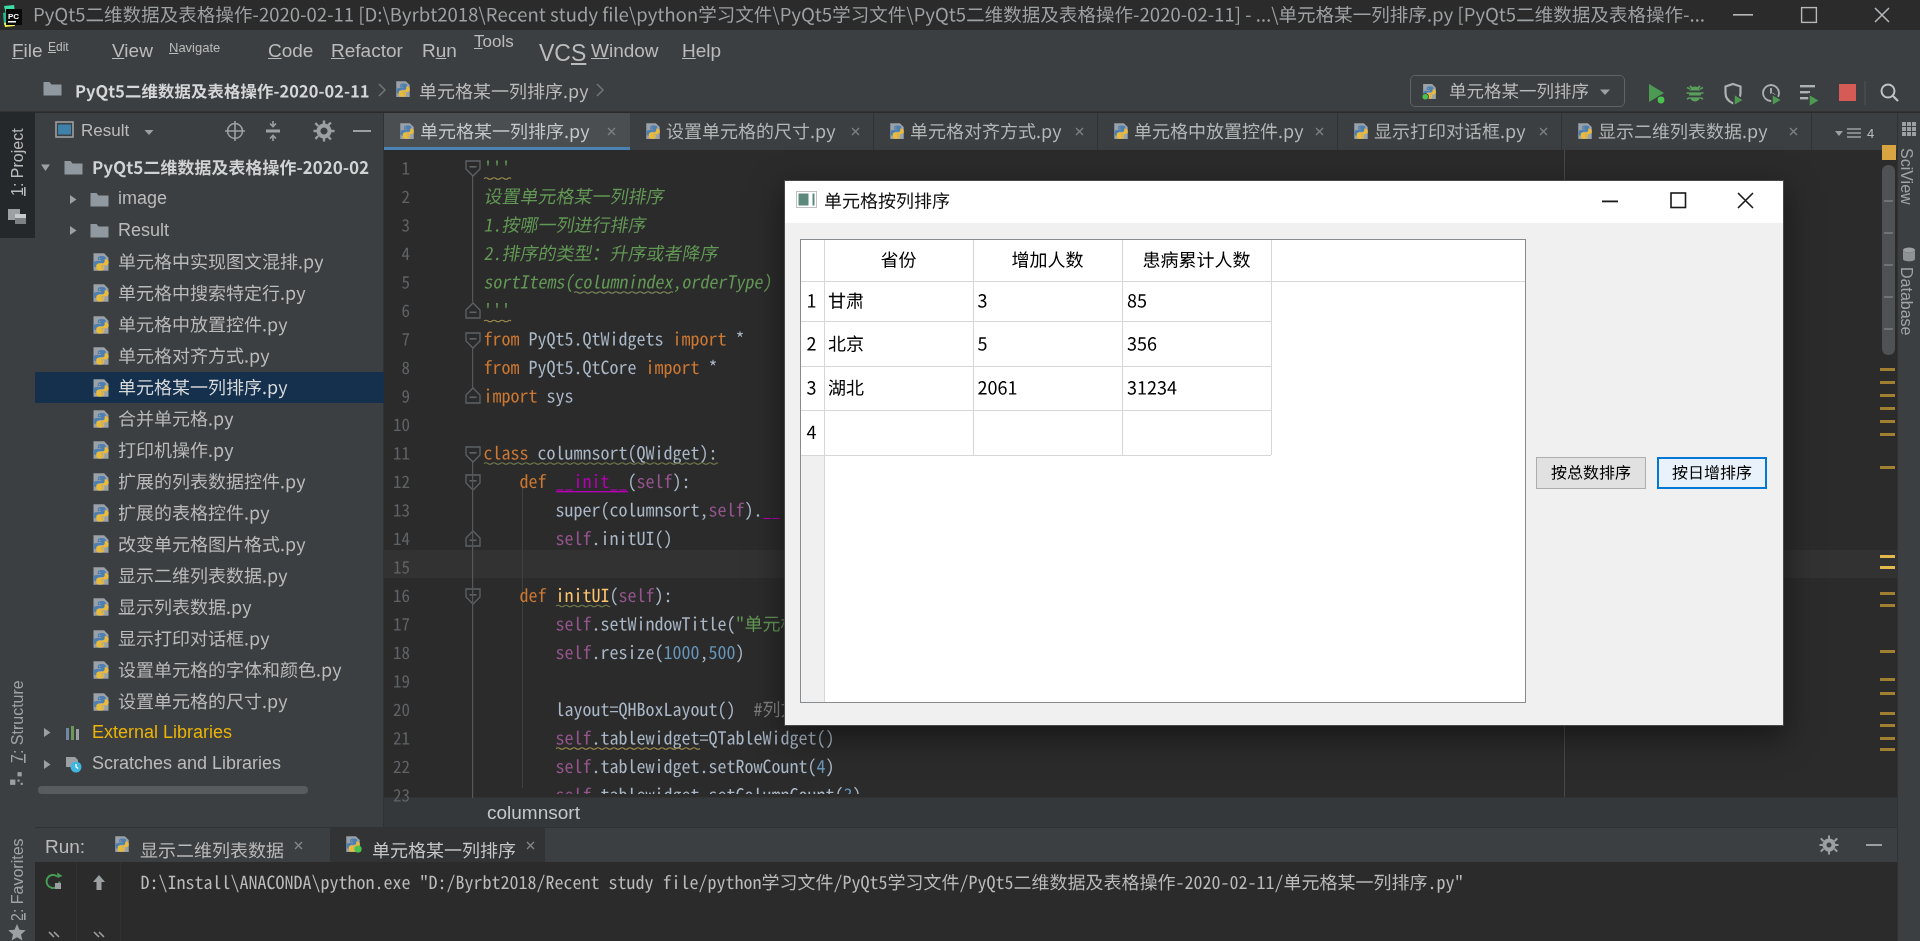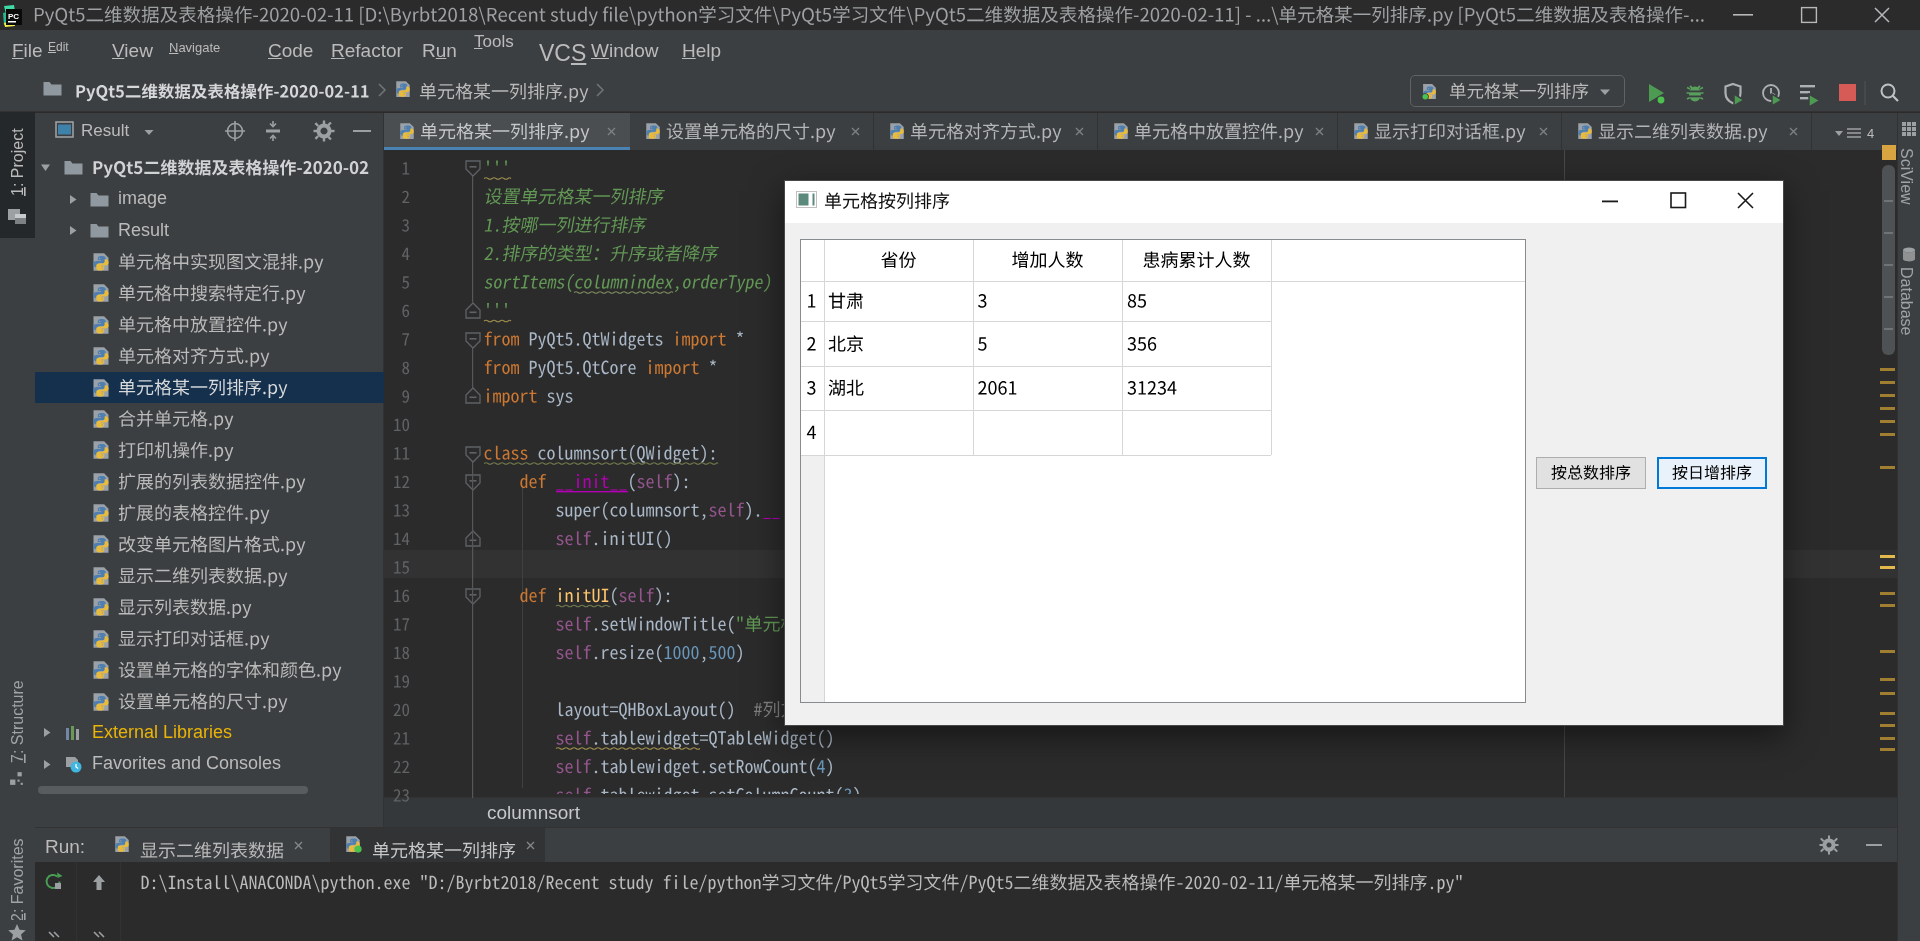--- a/index.html
+++ b/index.html
@@ -222,21 +222,21 @@
     </svg>
     <div class="abs" style="left:92px;top:722px;font-size:18px;color:#eab308">External Libraries</div>
     <svg class="abs" style="left:40px;top:758px" width="13" height="13" viewBox="0 0 13 13">
       <path d="M4 2 L10.5 6.5 L4 11 z" fill="#9da0a2"></path>
     </svg>
     <svg class="abs" style="left:64px;top:755px" width="18" height="18" viewBox="0 0 18 18">
       <path d="M2 2 h9 l3 3 v7 h-12 z" fill="#9da0a2"></path>
       <circle cx="12" cy="12" r="5.5" fill="#40b6e0"></circle>
       <path d="M12 9 v3 l2.2 1.5" stroke="#fff" stroke-width="1.3" fill="none"></path>
     </svg>
-    <div class="abs" style="left:92px;top:753px;font-size:18px;color:#bbbbbb">Favorites and Consoles</div>
+    <div class="abs" style="left:92px;top:753px;font-size:18px;color:#bbbbbb">Scratches and Libraries</div>
     <div class="abs" style="left:38px;top:786px;width:270px;height:8px;background:#595c5e;border-radius:4px"></div>
     <div class="abs" style="left:384px;top:113px;width:1513px;height:37px;background:#3c3f41"></div>
     <div class="abs" style="left:384px;top:113px;width:246px;height:37px;background:#4a4e50"></div>
     <div class="abs" style="left:384px;top:147px;width:246px;height:3px;background:#4a82b4"></div>
     <svg class="abs" style="left:398px;top:122px" width="18" height="18" viewBox="0 0 16 16">
       <use href="#pyic"></use>
     </svg>
     <svg class="abs" style="left:606px;top:126px" width="11" height="11" viewBox="0 0 11 11">
       <path d="M2 2 L9 9 M9 2 L2 9" stroke="#7d8184" stroke-width="1.4"></path>
     </svg>

